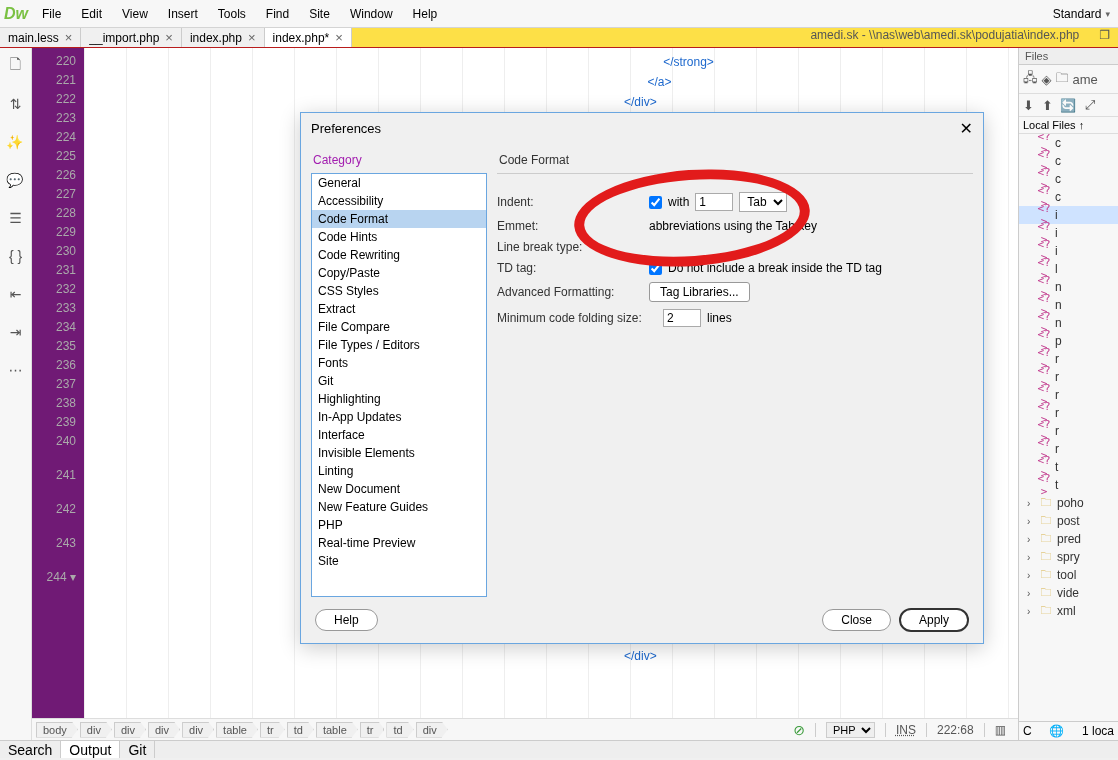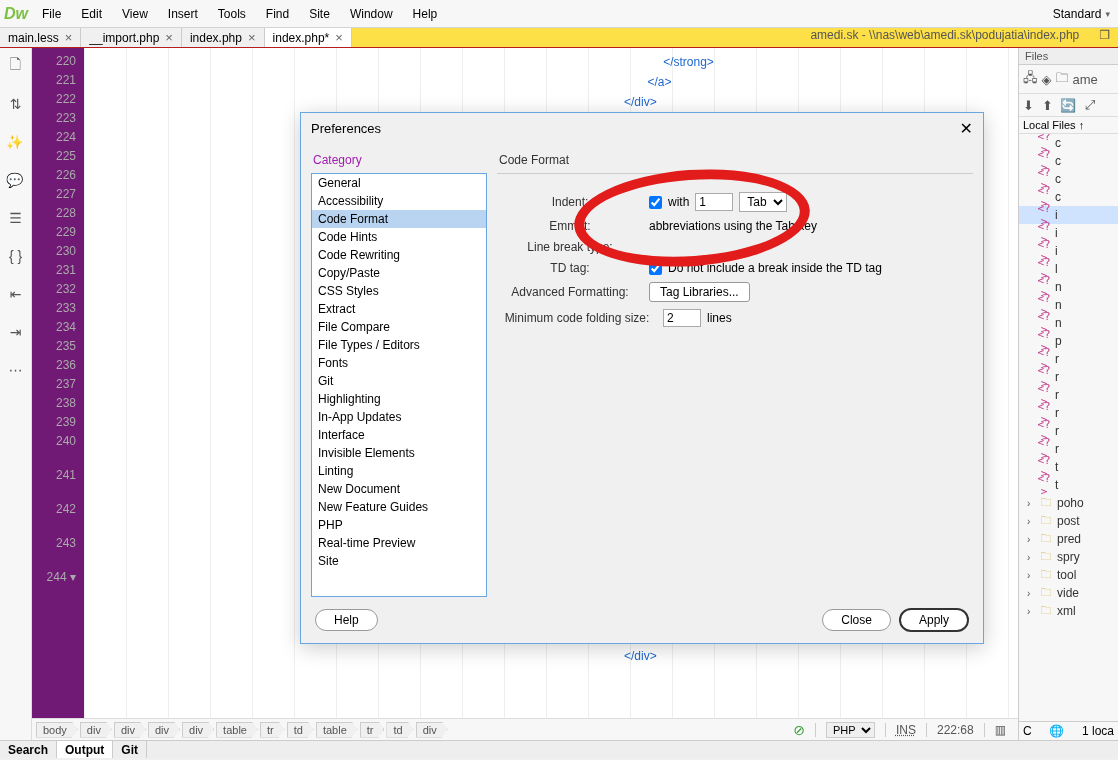--- a/index.html
+++ b/index.html
@@ -33,21 +33,21 @@
 .var { color: #c23b8e; }
 .str { color: #4f9e4f; }
 
 .pathbar { height: 22px; border-top: 1px solid #ddd; display: flex; align-items: center; padding: 0 4px; gap: 0; background:#f7f7f7;}
 .crumb { background:#f0f0f0; border:1px solid #ccc; padding:0 10px 0 6px; height:16px; display:flex; align-items:center; font-size:11px; color:#555; position:relative; clip-path: polygon(0 0, calc(100% - 6px) 0, 100% 50%, calc(100% - 6px) 100%, 0 100%); margin-right:2px;}
 .pathbar-right { margin-left:auto; display:flex; align-items:center; gap:10px; padding-right:8px; color:#555; font-size:11px;}
 .pathbar-right .sep { border-left:1px solid #ccc; height:14px;}
 .pathbar-right select { font-size:11px; border:1px solid #ccc; padding:0 2px;}
 
 .bottom-tabs { height: 18px; background:#eee; border-top:1px solid #ccc; display:flex; align-items:stretch;}
-.bottom-tabs .btab { padding:0 8px; border-right:1px solid #ccc; display:flex; align-items:center; font-size:12px; cursor:pointer;font-weight:bold;}
+.bottom-tabs .btab { padding:0 8px; border-right:1px solid #ccc; display:flex; align-items:center; font-size:14px; cursor:pointer;}
 .bottom-tabs .btab.active { background:#fff;}
 
 .right-panel { width: 100px; background:#f7f7f7; border-left:1px solid #ccc; display:flex; flex-direction:column; overflow:hidden;}
 .right-panel .hdr { padding:2px 6px; border-bottom:1px solid #ccc; font-size:11px; color:#555; background:#eee;}
 .right-panel .toolbar { display:flex; gap:4px; padding:3px 4px; border-bottom:1px solid #ddd; align-items:center;}
 .right-panel .toolbar span { font-size:13px; color:#555;}
 .right-panel .folderline { display:flex; align-items:center; gap:4px; padding:2px 4px; font-size:11px; border-bottom:1px solid #ddd;}
 .right-panel .filelist { flex:1; overflow:hidden;}
 .right-panel .row { display:flex; align-items:center; gap:4px; padding:1px 2px 1px 18px; font-size:11px; color:#333; height:18px;}
 .right-panel .row.sel { background:#cfe3ff;}
@@ -67,21 +67,21 @@
 .dialog-body { flex:1; display:flex; padding: 6px 10px 0 10px; gap:10px;}
 .cat-col { width:176px; display:flex; flex-direction:column;}
 .cat-col .label { padding:4px 2px 6px; color:#a21caf;}
 .cat-list { flex:1; border:1px solid #6aa6e0; background:#fff; overflow-y:auto;}
 .cat-list .item { padding:2px 6px; cursor:pointer; font-size:12px;}
 .cat-list .item.sel { background:#b8d4f0;}
 .form-col { flex:1; display:flex; flex-direction:column;}
 .form-col .label { padding:4px 2px 6px; color:#333;}
 .form-col .divider { border-top:1px solid #ccc; margin-bottom:18px;}
 .form-row { display:flex; align-items:center; margin-bottom:7px; gap:6px;}
-.form-row .lab { width:146px; text-align:center; color:#333;}
+.form-row .lab { width:146px; text-align:left; color:#333;}
 .form-row input[type=text]{ width:38px; padding:1px 3px; border:1px solid #aaa; font-size:12px;}
 .form-row select { padding:1px 3px; border:1px solid #aaa; font-size:12px; background:#fff;}
 .form-row input[type=checkbox]{ margin:0;}
 .dialog-footer { height:46px; display:flex; align-items:center; padding:0 14px; gap:8px;}
 .btn { border:1px solid #999; background:#fff; border-radius:12px; padding:3px 18px; font-size:12px; cursor:pointer;}
 .btn.apply { border:2px solid #333; font-weight:500;}
 
 .red-ellipse { position:absolute; left:574px; top:170px; width:236px; height:96px; border:10px solid #e21b1b; border-radius:50%; transform:rotate(-4deg); pointer-events:none;}
 
 .check-green { color:#3a9b3a; font-size:14px;}

